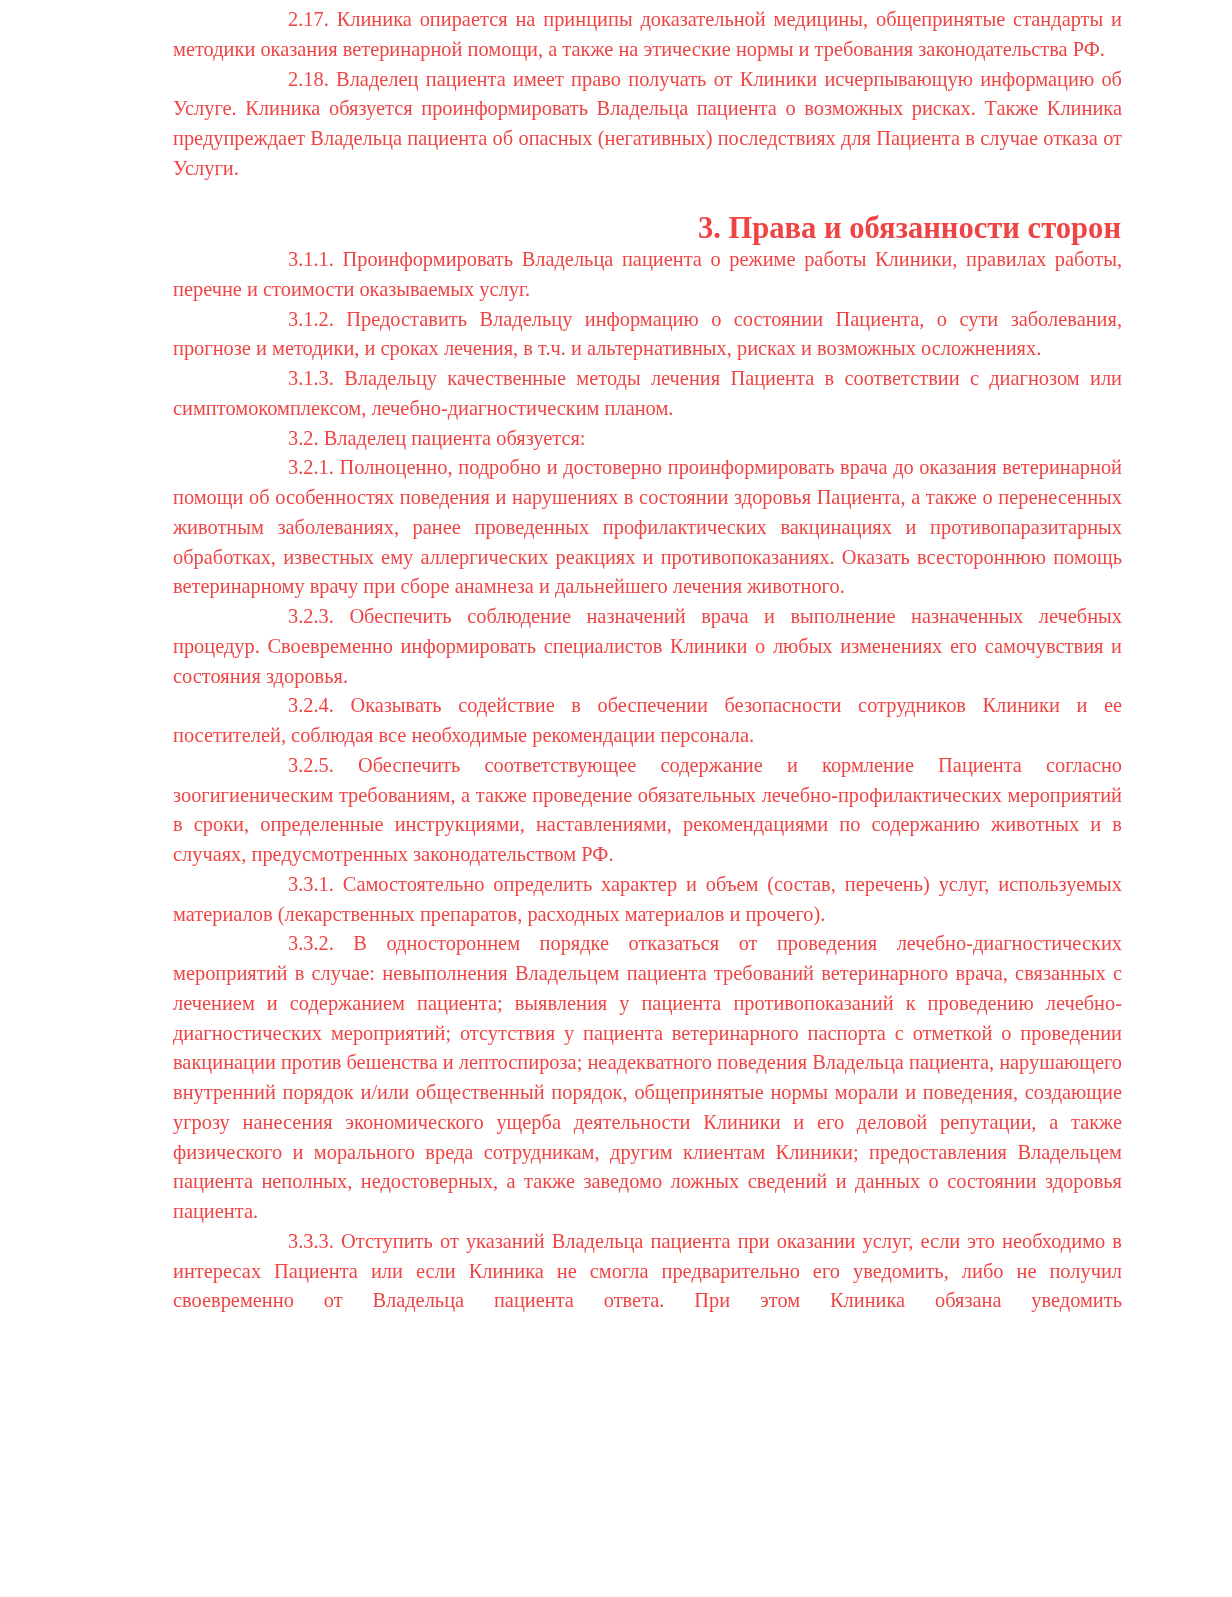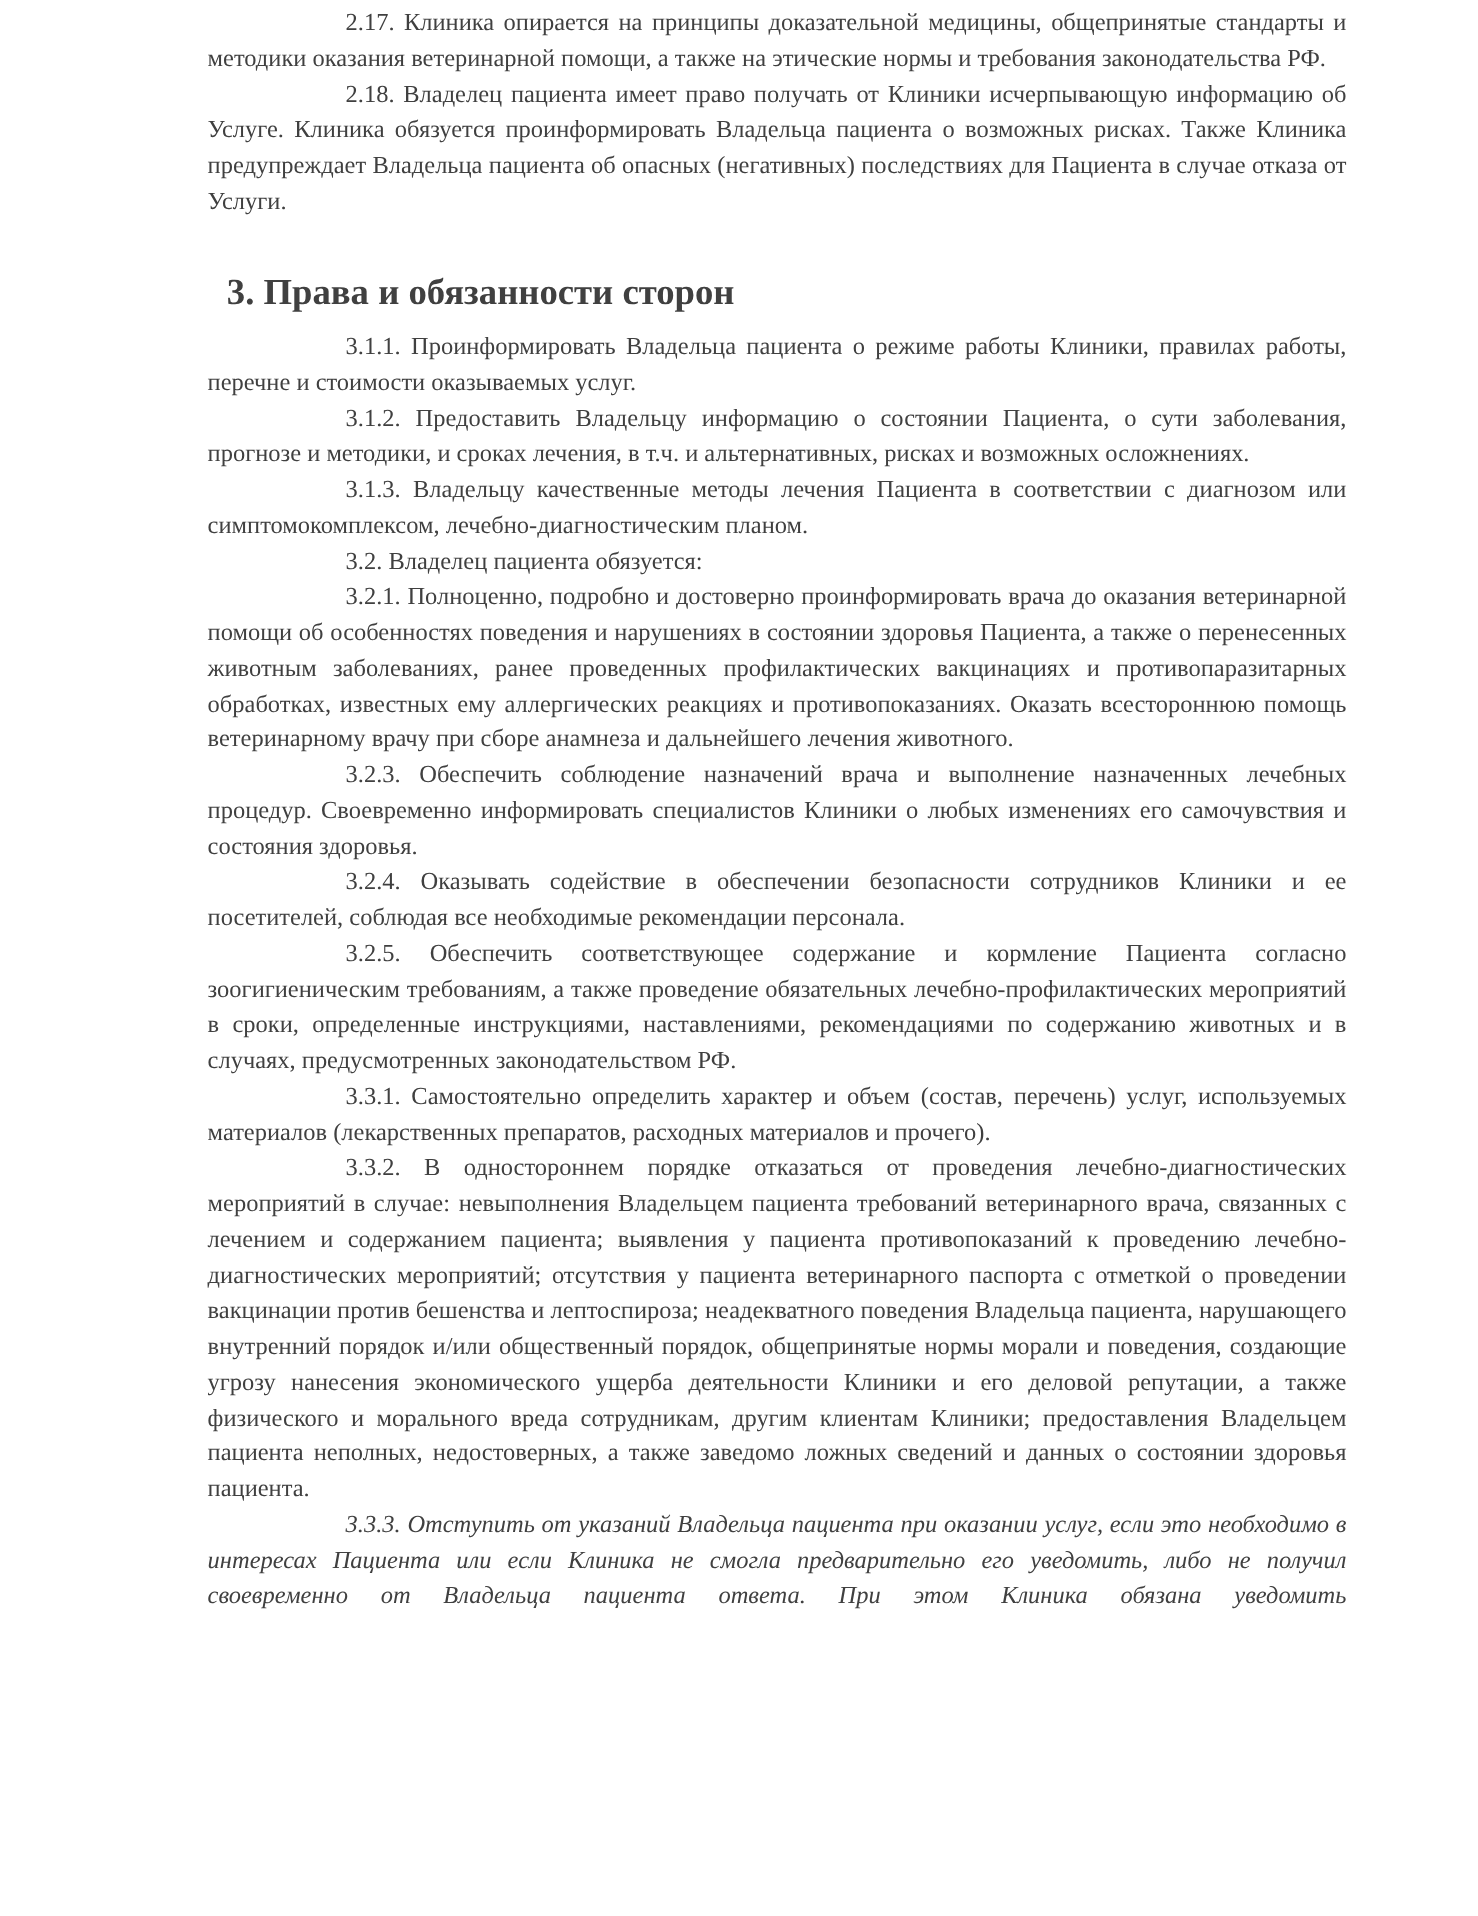--- a/index.html
+++ b/index.html
@@ -14,33 +14,33 @@
       position: relative;
     }
     .page {
       position: absolute;
       left: 173px;
       top: 5px;
       width: 949px;
       font-family: "Liberation Serif", "DejaVu Serif", serif;
       font-size: 20.4px;
       line-height: 29.75px;
-      color: #404040;
+      color: #ef4444;
     }
     .para {
       margin: 0;
       text-align: justify;
       text-indent: 115px;
     }
     .spacer {
       height: 29.75px;
     }
     .heading {
-      margin: 16px;
-      text-align: left;
+      margin: 1px;
+      text-align: right;
       font-weight: bold;
       text-indent: 0;
     }
   </style>
 </head>
 <body>
 
 <div class="page">
   <p class="para">2.17. Клиника опирается на принципы доказательной медицины, общепринятые стандарты и методики оказания ветеринарной помощи, а также на этические нормы и требования законодательства РФ.</p>
   <p class="para">2.18. Владелец пациента имеет право получать от Клиники исчерпывающую информацию об Услуге. Клиника обязуется проинформировать Владельца пациента о возможных рисках. Также Клиника предупреждает Владельца пациента об опасных (негативных) последствиях для Пациента в случае отказа от Услуги.</p>
@@ -52,14 +52,14 @@
   <p class="para">3.1.1. Проинформировать Владельца пациента о режиме работы Клиники, правилах работы, перечне и стоимости оказываемых услуг.</p>
   <p class="para">3.1.2. Предоставить Владельцу информацию о состоянии Пациента, о сути заболевания, прогнозе и методики, и сроках лечения, в т.ч. и альтернативных, рисках и возможных осложнениях.</p>
   <p class="para">3.1.3. Владельцу качественные методы лечения Пациента в соответствии с диагнозом или симптомокомплексом, лечебно-диагностическим планом.</p>
   <p class="para">3.2. Владелец пациента обязуется:</p>
   <p class="para">3.2.1. Полноценно, подробно и достоверно проинформировать врача до оказания ветеринарной помощи об особенностях поведения и нарушениях в состоянии здоровья Пациента, а также о перенесенных животным заболеваниях, ранее проведенных профилактических вакцинациях и противопаразитарных обработках, известных ему аллергических реакциях и противопоказаниях. Оказать всестороннюю помощь ветеринарному врачу при сборе анамнеза и дальнейшего лечения животного.</p>
   <p class="para">3.2.3. Обеспечить соблюдение назначений врача и выполнение назначенных лечебных процедур. Своевременно информировать специалистов Клиники о любых изменениях его самочувствия и состояния здоровья.</p>
   <p class="para">3.2.4. Оказывать содействие в обеспечении безопасности сотрудников Клиники и ее посетителей, соблюдая все необходимые рекомендации персонала.</p>
   <p class="para">3.2.5. Обеспечить соответствующее содержание и кормление Пациента согласно зоогигиеническим требованиям, а также проведение обязательных лечебно-профилактических мероприятий в сроки, определенные инструкциями, наставлениями, рекомендациями по содержанию животных и в случаях, предусмотренных законодательством РФ.</p>
   <p class="para">3.3.1. Самостоятельно определить характер и объем (состав, перечень) услуг, используемых материалов (лекарственных препаратов, расходных материалов и прочего).</p>
   <p class="para">3.3.2. В одностороннем порядке отказаться от проведения лечебно-диагностических мероприятий в случае: невыполнения Владельцем пациента требований ветеринарного врача, связанных с лечением и содержанием пациента; выявления у пациента противопоказаний к проведению лечебно-диагностических мероприятий; отсутствия у пациента ветеринарного паспорта с отметкой о проведении вакцинации против бешенства и лептоспироза; неадекватного поведения Владельца пациента, нарушающего внутренний порядок и/или общественный порядок, общепринятые нормы морали и поведения, создающие угрозу нанесения экономического ущерба деятельности Клиники и его деловой репутации, а также физического и морального вреда сотрудникам, другим клиентам Клиники; предоставления Владельцем пациента неполных, недостоверных, а также заведомо ложных сведений и данных о состоянии здоровья пациента.</p>
-  <p class="para" style="text-align-last: justify; font-style: italic;">3.3.3. Отступить от указаний Владельца пациента при оказании услуг, если это необходимо в интересах Пациента или если Клиника не смогла предварительно его уведомить, либо не получил своевременно от Владельца пациента ответа. При этом Клиника обязана уведомить</p>
+  <p class="para" style="text-align-last: justify;">3.3.3. Отступить от указаний Владельца пациента при оказании услуг, если это необходимо в интересах Пациента или если Клиника не смогла предварительно его уведомить, либо не получил своевременно от Владельца пациента ответа. При этом Клиника обязана уведомить</p>
 </div>
 
 </body></html>

